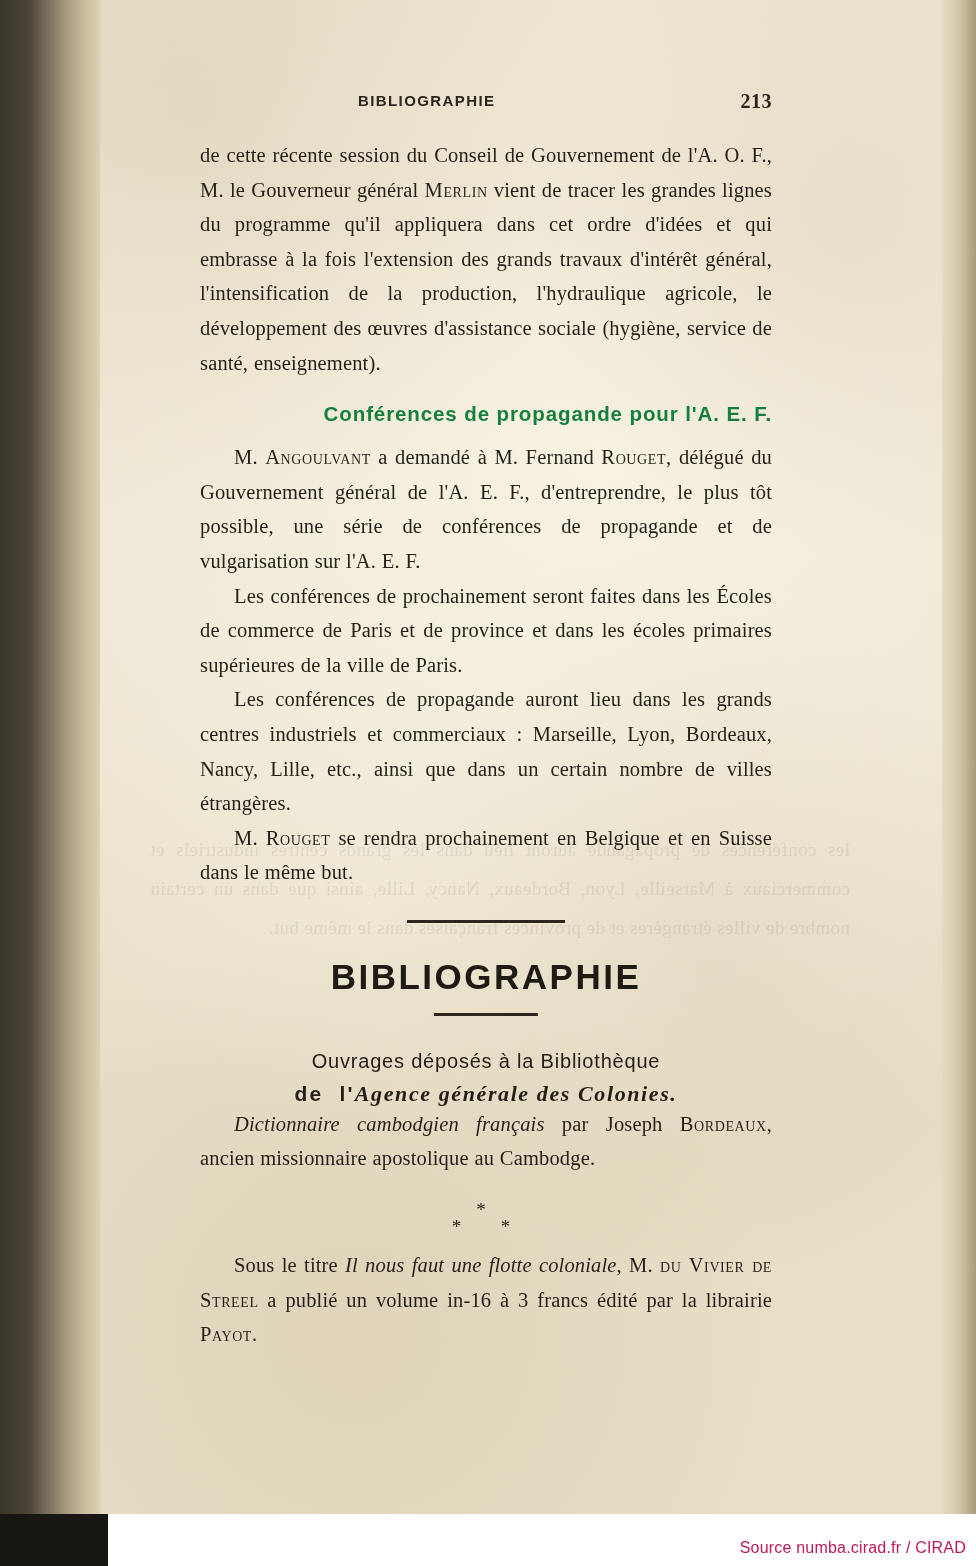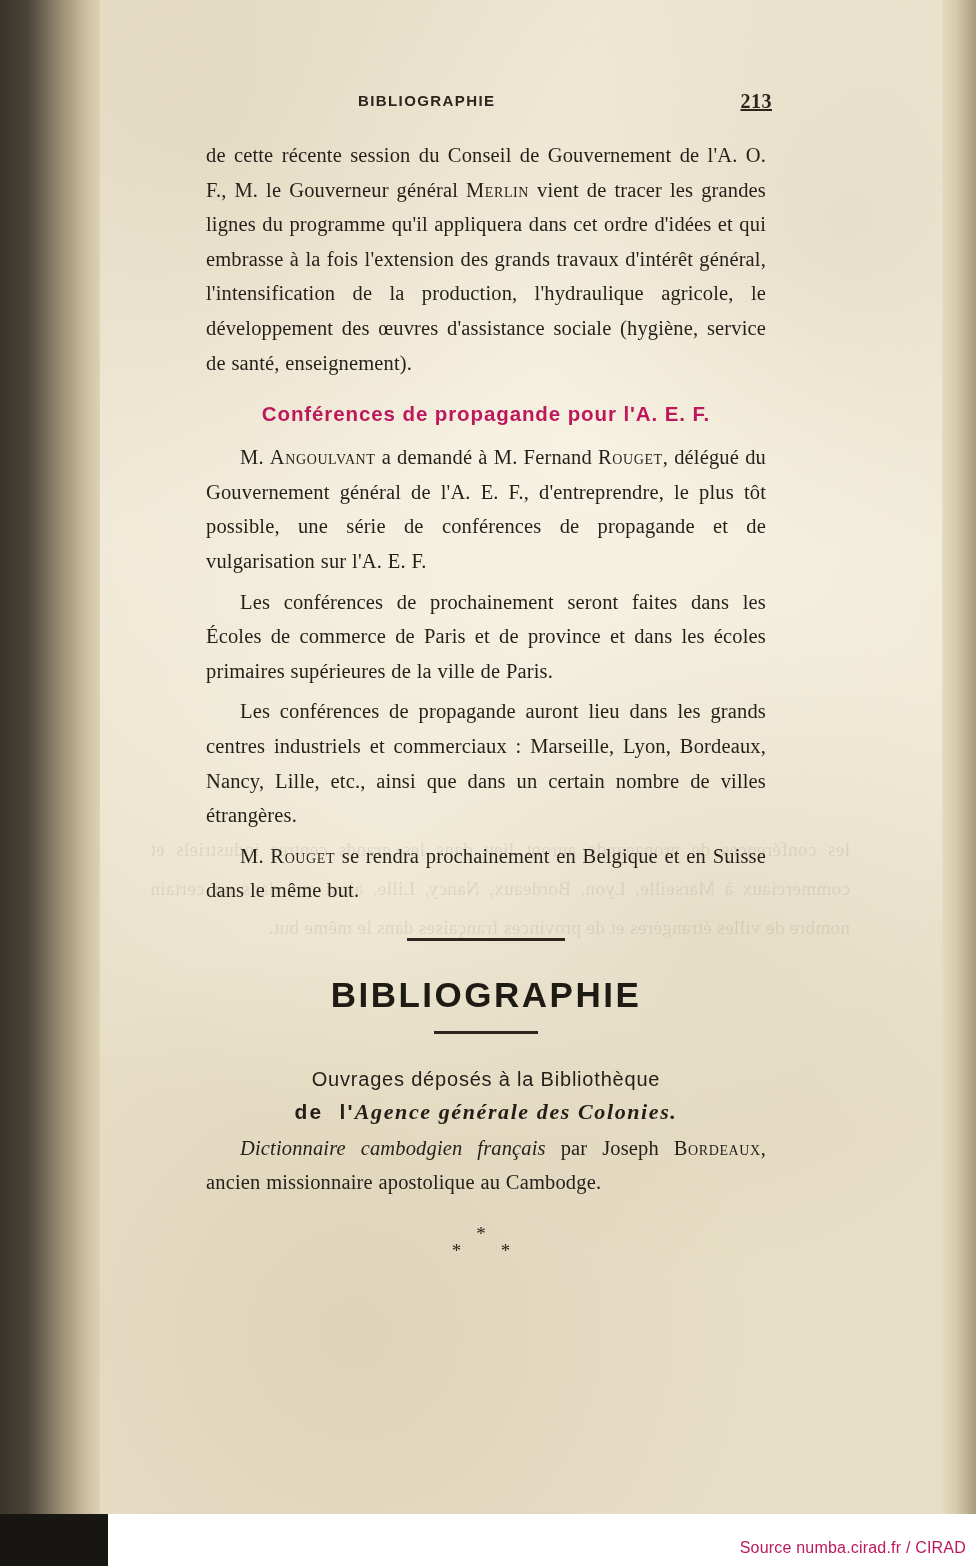--- a/index.html
+++ b/index.html
@@ -110,49 +110,48 @@
   }
   .runhead .folio {
     position: absolute;
     right: 0;
     top: -2px;
     font-family: "Liberation Serif", serif;
     font-weight: bold;
     font-size: 20px;
     letter-spacing: .5px;
     color: #2b251d;
-    text-decoration: underline;
   }
 
   p.body {
-    margin: 6px;
+    margin: 0;
     font-size: 20.5px;
     line-height: 34.6px;
     text-align: justify;
     text-align-last: left;
     letter-spacing: .15px;
     color: #241f18;
     word-spacing: .5px;
   }
   p.body.indent { text-indent: 34px; }
 
   .sc {
     font-variant: small-caps;
     letter-spacing: .6px;
   }
   .it { font-style: italic; }
 
   h2.section {
     margin: 22px 0 14px 0;
-    text-align: center;
+    text-align: right;
     font-family: "Liberation Sans", sans-serif;
     font-weight: bold;
     font-size: 20.5px;
     letter-spacing: .9px;
-    color: #be185d;
+    color: #15803d;
   }
 
   .rule-short {
     width: 158px;
     height: 3px;
     background: #2c261e;
     margin: 30px auto 26px auto;
   }
   .rule-tiny {
     width: 104px;
@@ -271,20 +270,23 @@
     </h3>
 
     <p class="body indent entry">
       <span class="it">Dictionnaire cambodgien français</span> par Joseph <span class="sc">Bordeaux</span>, ancien missionnaire apostolique au Cambodge.
     </p>
 
     <div class="asterism">
       *<span class="row2">*&nbsp;&nbsp;*</span>
     </div>
 
+    <p class="body indent">
+      Sous le titre <span class="it">Il nous faut une flotte coloniale</span>, M. <span class="sc">du Vivier de Streel</span> a publié un volume in-16 à 3 francs édité par la librairie <span class="sc">Payot</span>.
+    </p>
 
   </div>
 
   <div id="gutter-bottom"></div>
   <div id="gutter-bottom-dark"></div>
   <div id="credit">Source numba.cirad.fr / CIRAD</div>
 
 </div>
 
 </body></html>

